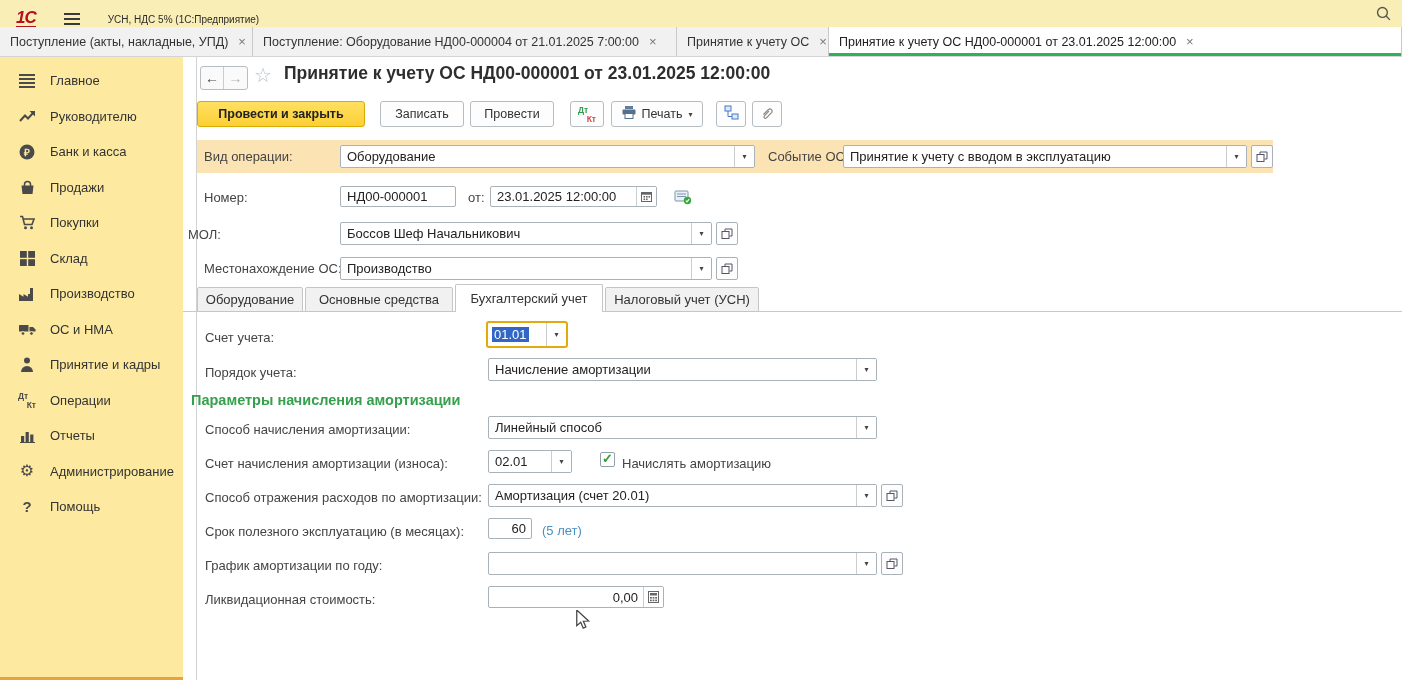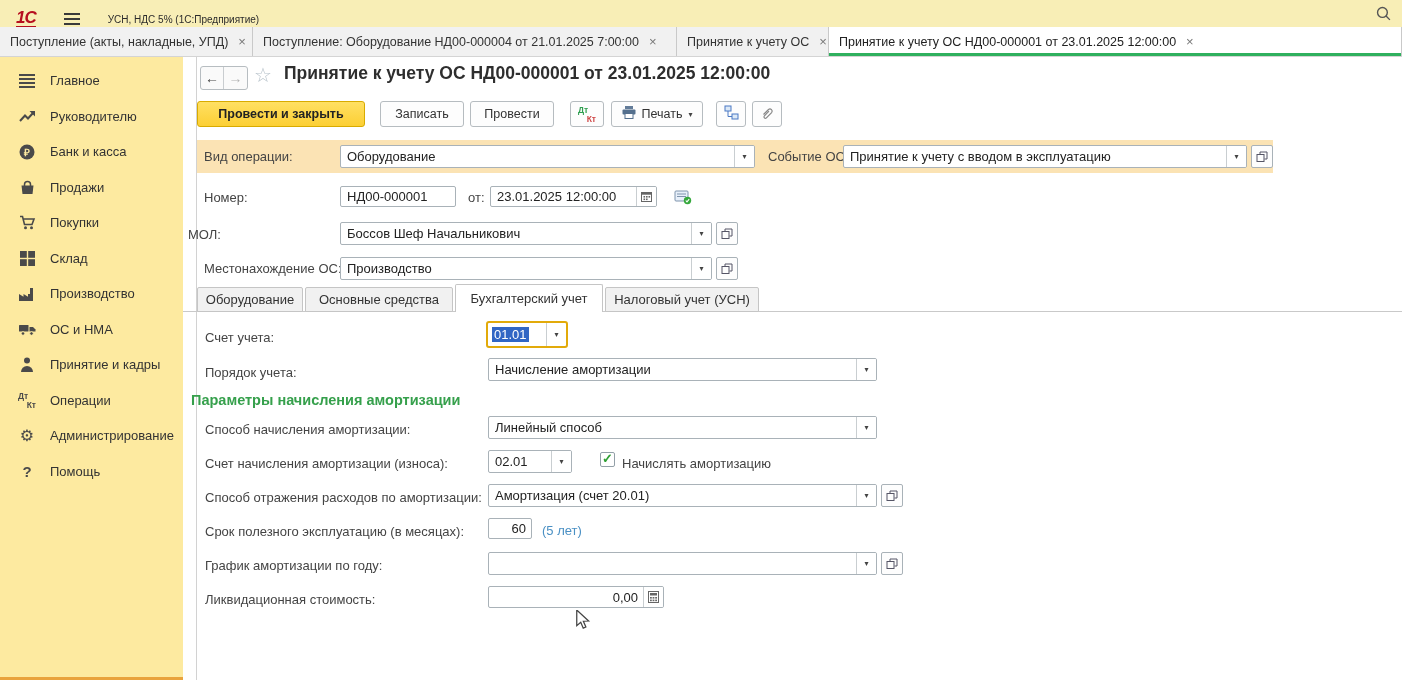--- a/index.html
+++ b/index.html
@@ -200,20 +200,31 @@
       <span>Принятие и кадры</span>
     </div>
     <div class="sitem">
       <span class="sicon">
         <span class="dtkt" style="transform:scale(1)">
             <span class="dt" style="color:#4a4a4a">Дт</span>
             <span class="kt" style="color:#4a4a4a">Кт</span>
           </span>
       </span>
       <span>Операции</span>
+    </div>
+    <div class="sitem">
+      <span class="sicon">
+          <svg width="15" height="14" viewBox="0 0 15 14">
+            <rect x="1" y="7" width="3.2" height="6" fill="#4a4a4a"></rect>
+            <rect x="5.6" y="3" width="3.2" height="10" fill="#4a4a4a"></rect>
+            <rect x="10.2" y="5.5" width="3.2" height="7.5" fill="#4a4a4a"></rect>
+            <rect x="0" y="13" width="15" height="1" fill="#4a4a4a"></rect>
+          </svg>
+        </span>
+      <span>Отчеты</span>
     </div>
     <div class="sitem">
       <span class="sicon" style="font-size:16px;line-height:1">⚙</span>
       <span>Администрирование</span>
     </div>
     <div class="sitem">
       <span class="sicon" style="font-size:15px;font-weight:bold">?</span>
       <span>Помощь</span>
     </div>
   </div>

